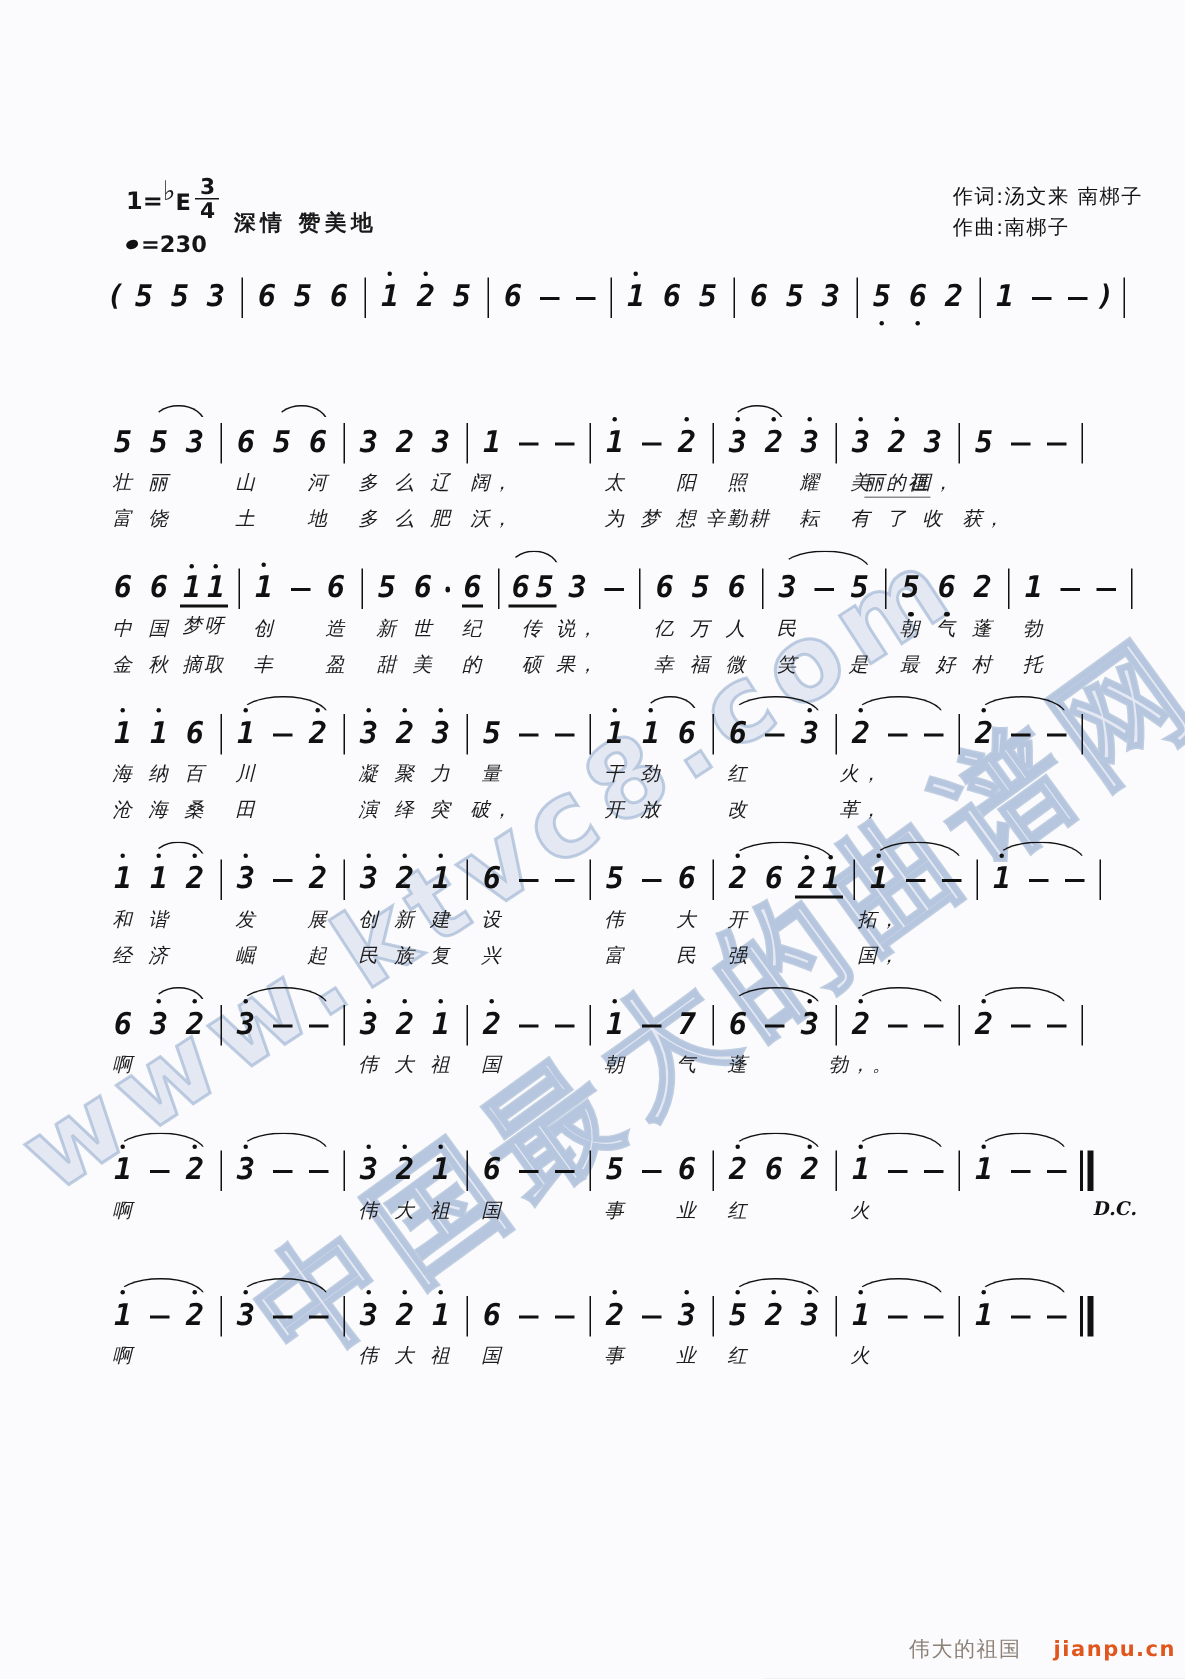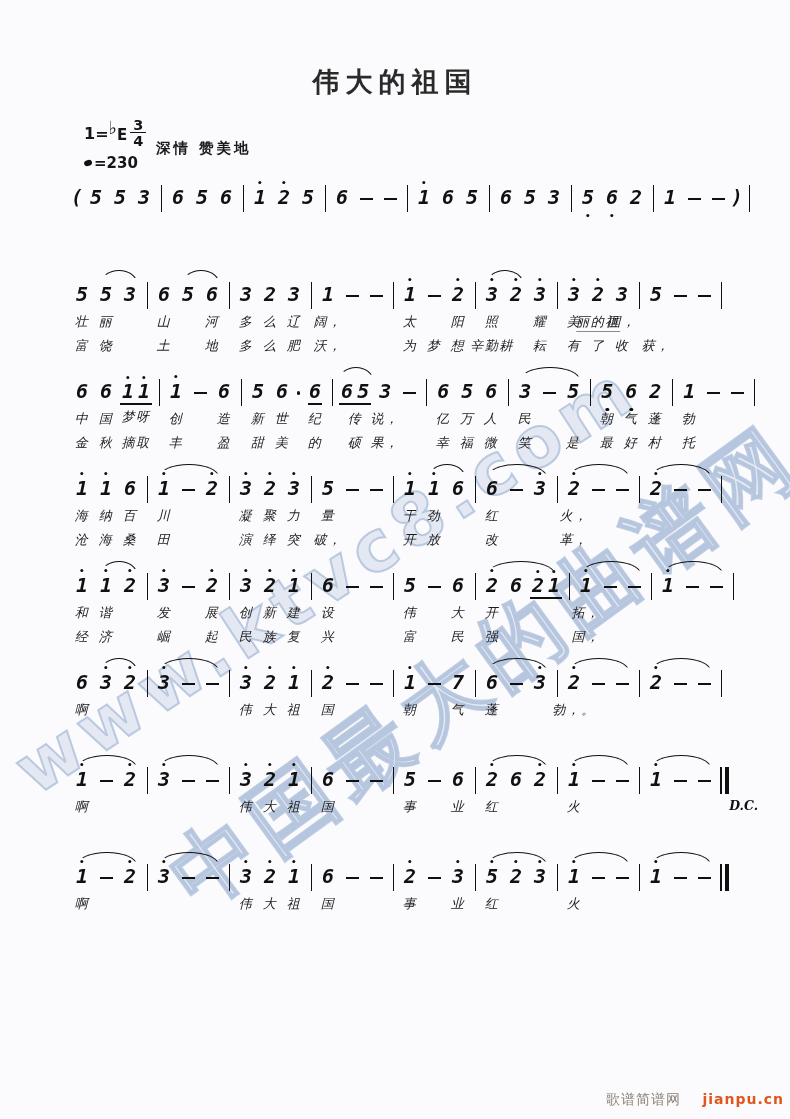--- a/index.html
+++ b/index.html
@@ -74,39 +74,42 @@
   .footer .url{color:#e0561c;font-weight:700;margin-left:16px;}
 </style>
 </head>
 <body>
 
 <div class="page">
 
   <div class="wm wm1">www.ktvc8.com</div>
   <div class="wm wm2">中国最大的曲谱网</div>
 
-  <div class="title">伟大的祖国</div>
 
   <div class="keysig">
     <span>1=</span>
       <span class="flat">♭</span>
       <span class="keyletter">E</span>
     <span class="frac">
       <span class="num">3</span>
       <span class="den">4</span>
     </span>
   </div>
 
   <div class="expr">深情 赞美地</div>
 
   <div class="tempo">
     <span class="oval"></span>
     <span>=230</span>
   </div>
 
+  <div class="credits">
+    <div>作词:汤文来 南梆子</div>
+    <div>作曲:南梆子</div>
+  </div>
 
   <div class="score" id="score">
       <div class="system">
         <div class="noterow"><span class="tok paren">(</span><span class="tok note"><span class="inner"><span class="ch">5</span></span></span><span class="tok note"><span class="inner"><span class="ch">5</span></span></span><span class="tok note"><span class="inner"><span class="ch">3</span></span></span><span class="tok bar"></span><span class="tok note"><span class="inner"><span class="ch">6</span></span></span><span class="tok note"><span class="inner"><span class="ch">5</span></span></span><span class="tok note"><span class="inner"><span class="ch">6</span></span></span><span class="tok bar"></span><span class="tok note"><span class="inner"><span class="ch up">1</span></span></span><span class="tok note"><span class="inner"><span class="ch up">2</span></span></span><span class="tok note"><span class="inner"><span class="ch">5</span></span></span><span class="tok bar"></span><span class="tok note"><span class="inner"><span class="ch">6</span></span></span><span class="tok dash"></span><span class="tok dash"></span><span class="tok bar"></span><span class="tok note"><span class="inner"><span class="ch up">1</span></span></span><span class="tok note"><span class="inner"><span class="ch">6</span></span></span><span class="tok note"><span class="inner"><span class="ch">5</span></span></span><span class="tok bar"></span><span class="tok note"><span class="inner"><span class="ch">6</span></span></span><span class="tok note"><span class="inner"><span class="ch">5</span></span></span><span class="tok note"><span class="inner"><span class="ch">3</span></span></span><span class="tok bar"></span><span class="tok note"><span class="inner"><span class="ch dn">5</span></span></span><span class="tok note"><span class="inner"><span class="ch dn">6</span></span></span><span class="tok note"><span class="inner"><span class="ch">2</span></span></span><span class="tok bar"></span><span class="tok note"><span class="inner"><span class="ch">1</span></span></span><span class="tok dash"></span><span class="tok dash"></span><span class="tok paren">)</span><span class="tok bar"></span></div>
       </div>
       <div class="system">
         <div class="noterow"><span class="tok note"><span class="inner"><span class="ch">5</span></span></span><span class="tok note"><span class="inner"><span class="ch">5</span></span></span><span class="tok note"><span class="inner"><span class="ch">3</span></span></span><span class="tok bar"></span><span class="tok note"><span class="inner"><span class="ch">6</span></span></span><span class="tok note"><span class="inner"><span class="ch">5</span></span></span><span class="tok note"><span class="inner"><span class="ch">6</span></span></span><span class="tok bar"></span><span class="tok note"><span class="inner"><span class="ch">3</span></span></span><span class="tok note"><span class="inner"><span class="ch">2</span></span></span><span class="tok note"><span class="inner"><span class="ch">3</span></span></span><span class="tok bar"></span><span class="tok note"><span class="inner"><span class="ch">1</span></span></span><span class="tok dash"></span><span class="tok dash"></span><span class="tok bar"></span><span class="tok note"><span class="inner"><span class="ch up">1</span></span></span><span class="tok dash"></span><span class="tok note"><span class="inner"><span class="ch up">2</span></span></span><span class="tok bar"></span><span class="tok note"><span class="inner"><span class="ch up">3</span></span></span><span class="tok note"><span class="inner"><span class="ch up">2</span></span></span><span class="tok note"><span class="inner"><span class="ch up">3</span></span></span><span class="tok bar"></span><span class="tok note"><span class="inner"><span class="ch up">3</span></span></span><span class="tok note"><span class="inner"><span class="ch up">2</span></span></span><span class="tok note"><span class="inner"><span class="ch">3</span></span></span><span class="tok bar"></span><span class="tok note"><span class="inner"><span class="ch">5</span></span></span><span class="tok dash"></span><span class="tok dash"></span><span class="tok bar"></span><div class="slur" style="left: 31.2px; width: 33.6px; top: 3px;"></div><div class="slur" style="left: 113.2px; width: 33.6px; top: 3px;"></div><div class="slur" style="left: 417.2px; width: 33.6px; top: 3px;"></div></div>
         <span class="lyr" style="top: 46px; left: 12px;">壮</span>
         <span class="lyr" style="top: 70px; left: 12px;">富</span>
         <span class="lyr" style="top: 46px; left: 36px;">丽</span>
@@ -267,17 +270,17 @@
         <span class="lyr" style="top: 46px; left: 224px;">祖</span>
         <span class="lyr" style="top: 46px; left: 258px;">国</span>
         <span class="lyr" style="top: 46px; left: 340px;">事</span>
         <span class="lyr" style="top: 46px; left: 388px;">业</span>
         <span class="lyr" style="top: 46px; left: 422px;">红</span>
         <span class="lyr" style="top: 46px; left: 504px;">火</span>
       </div>
     </div>
 
   <div class="footer">
-    <span class="site" style="color: rgb(141, 129, 120);">歌谱简谱网</span>
+    <span class="site" style="color: rgb(141, 129, 120);">伟大的祖国</span>
     <span class="url" style="color: rgb(224, 86, 28);">jianpu.cn</span>
   </div>
 
 </div>
 
 </body></html>

